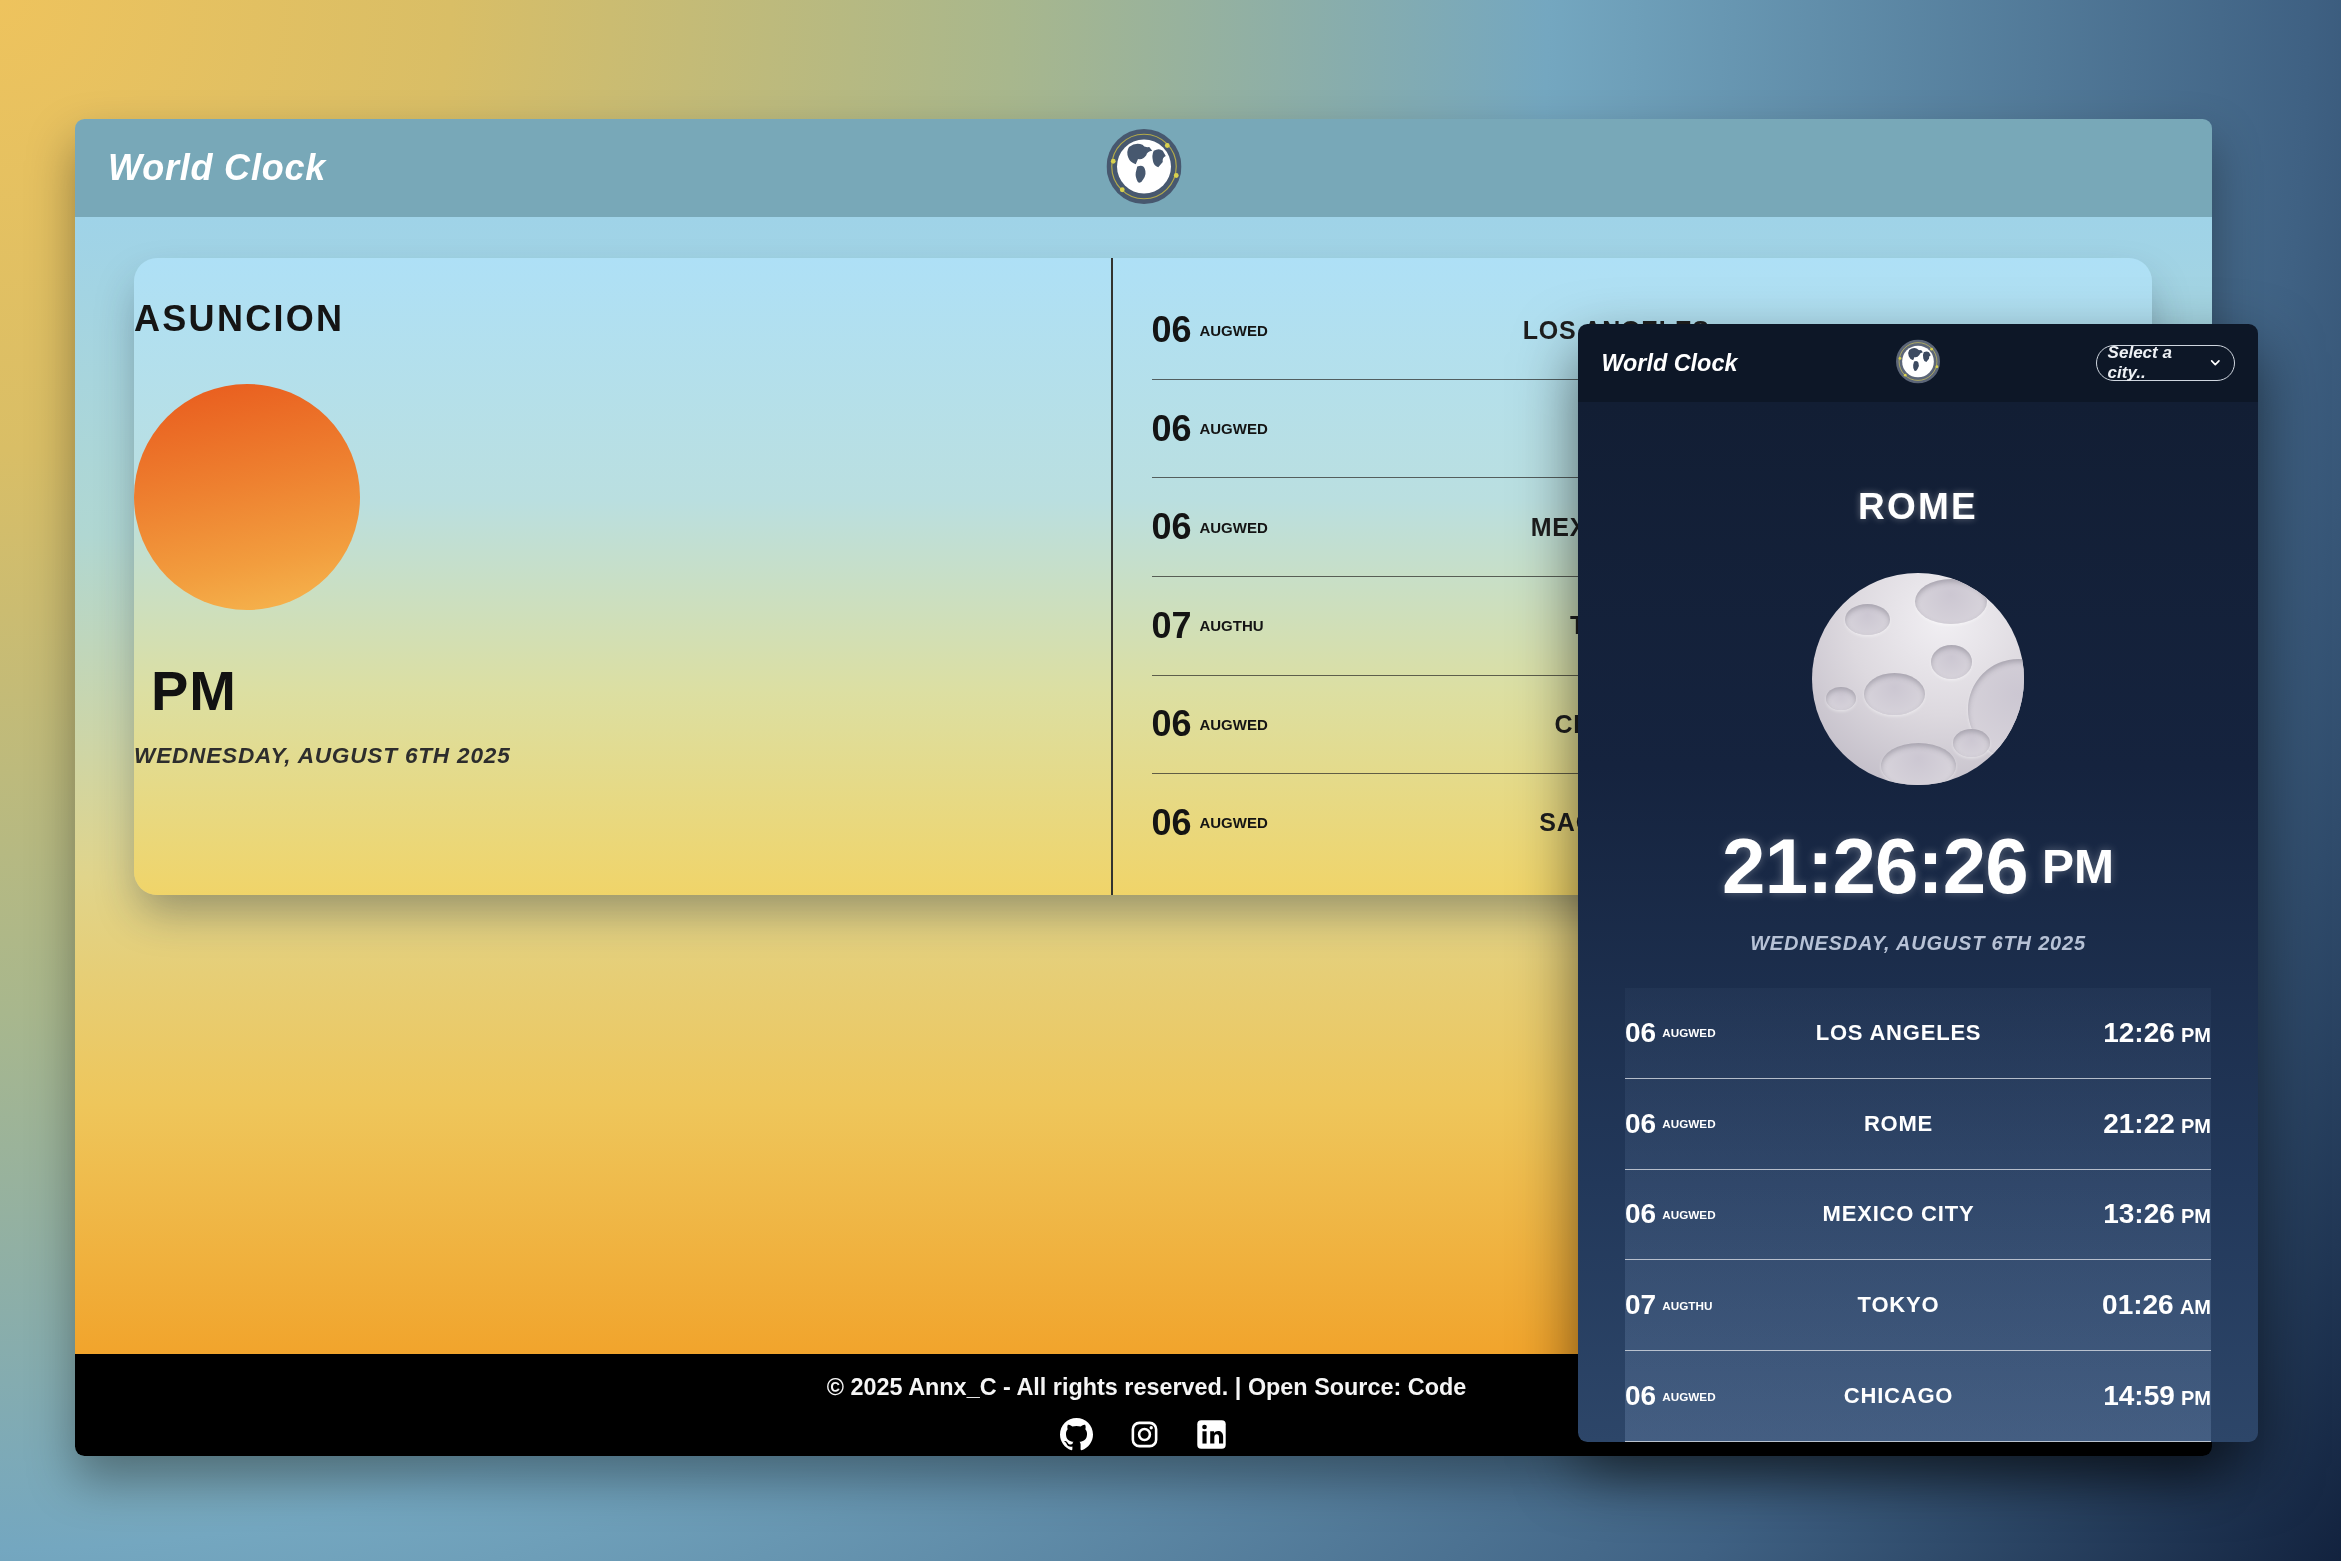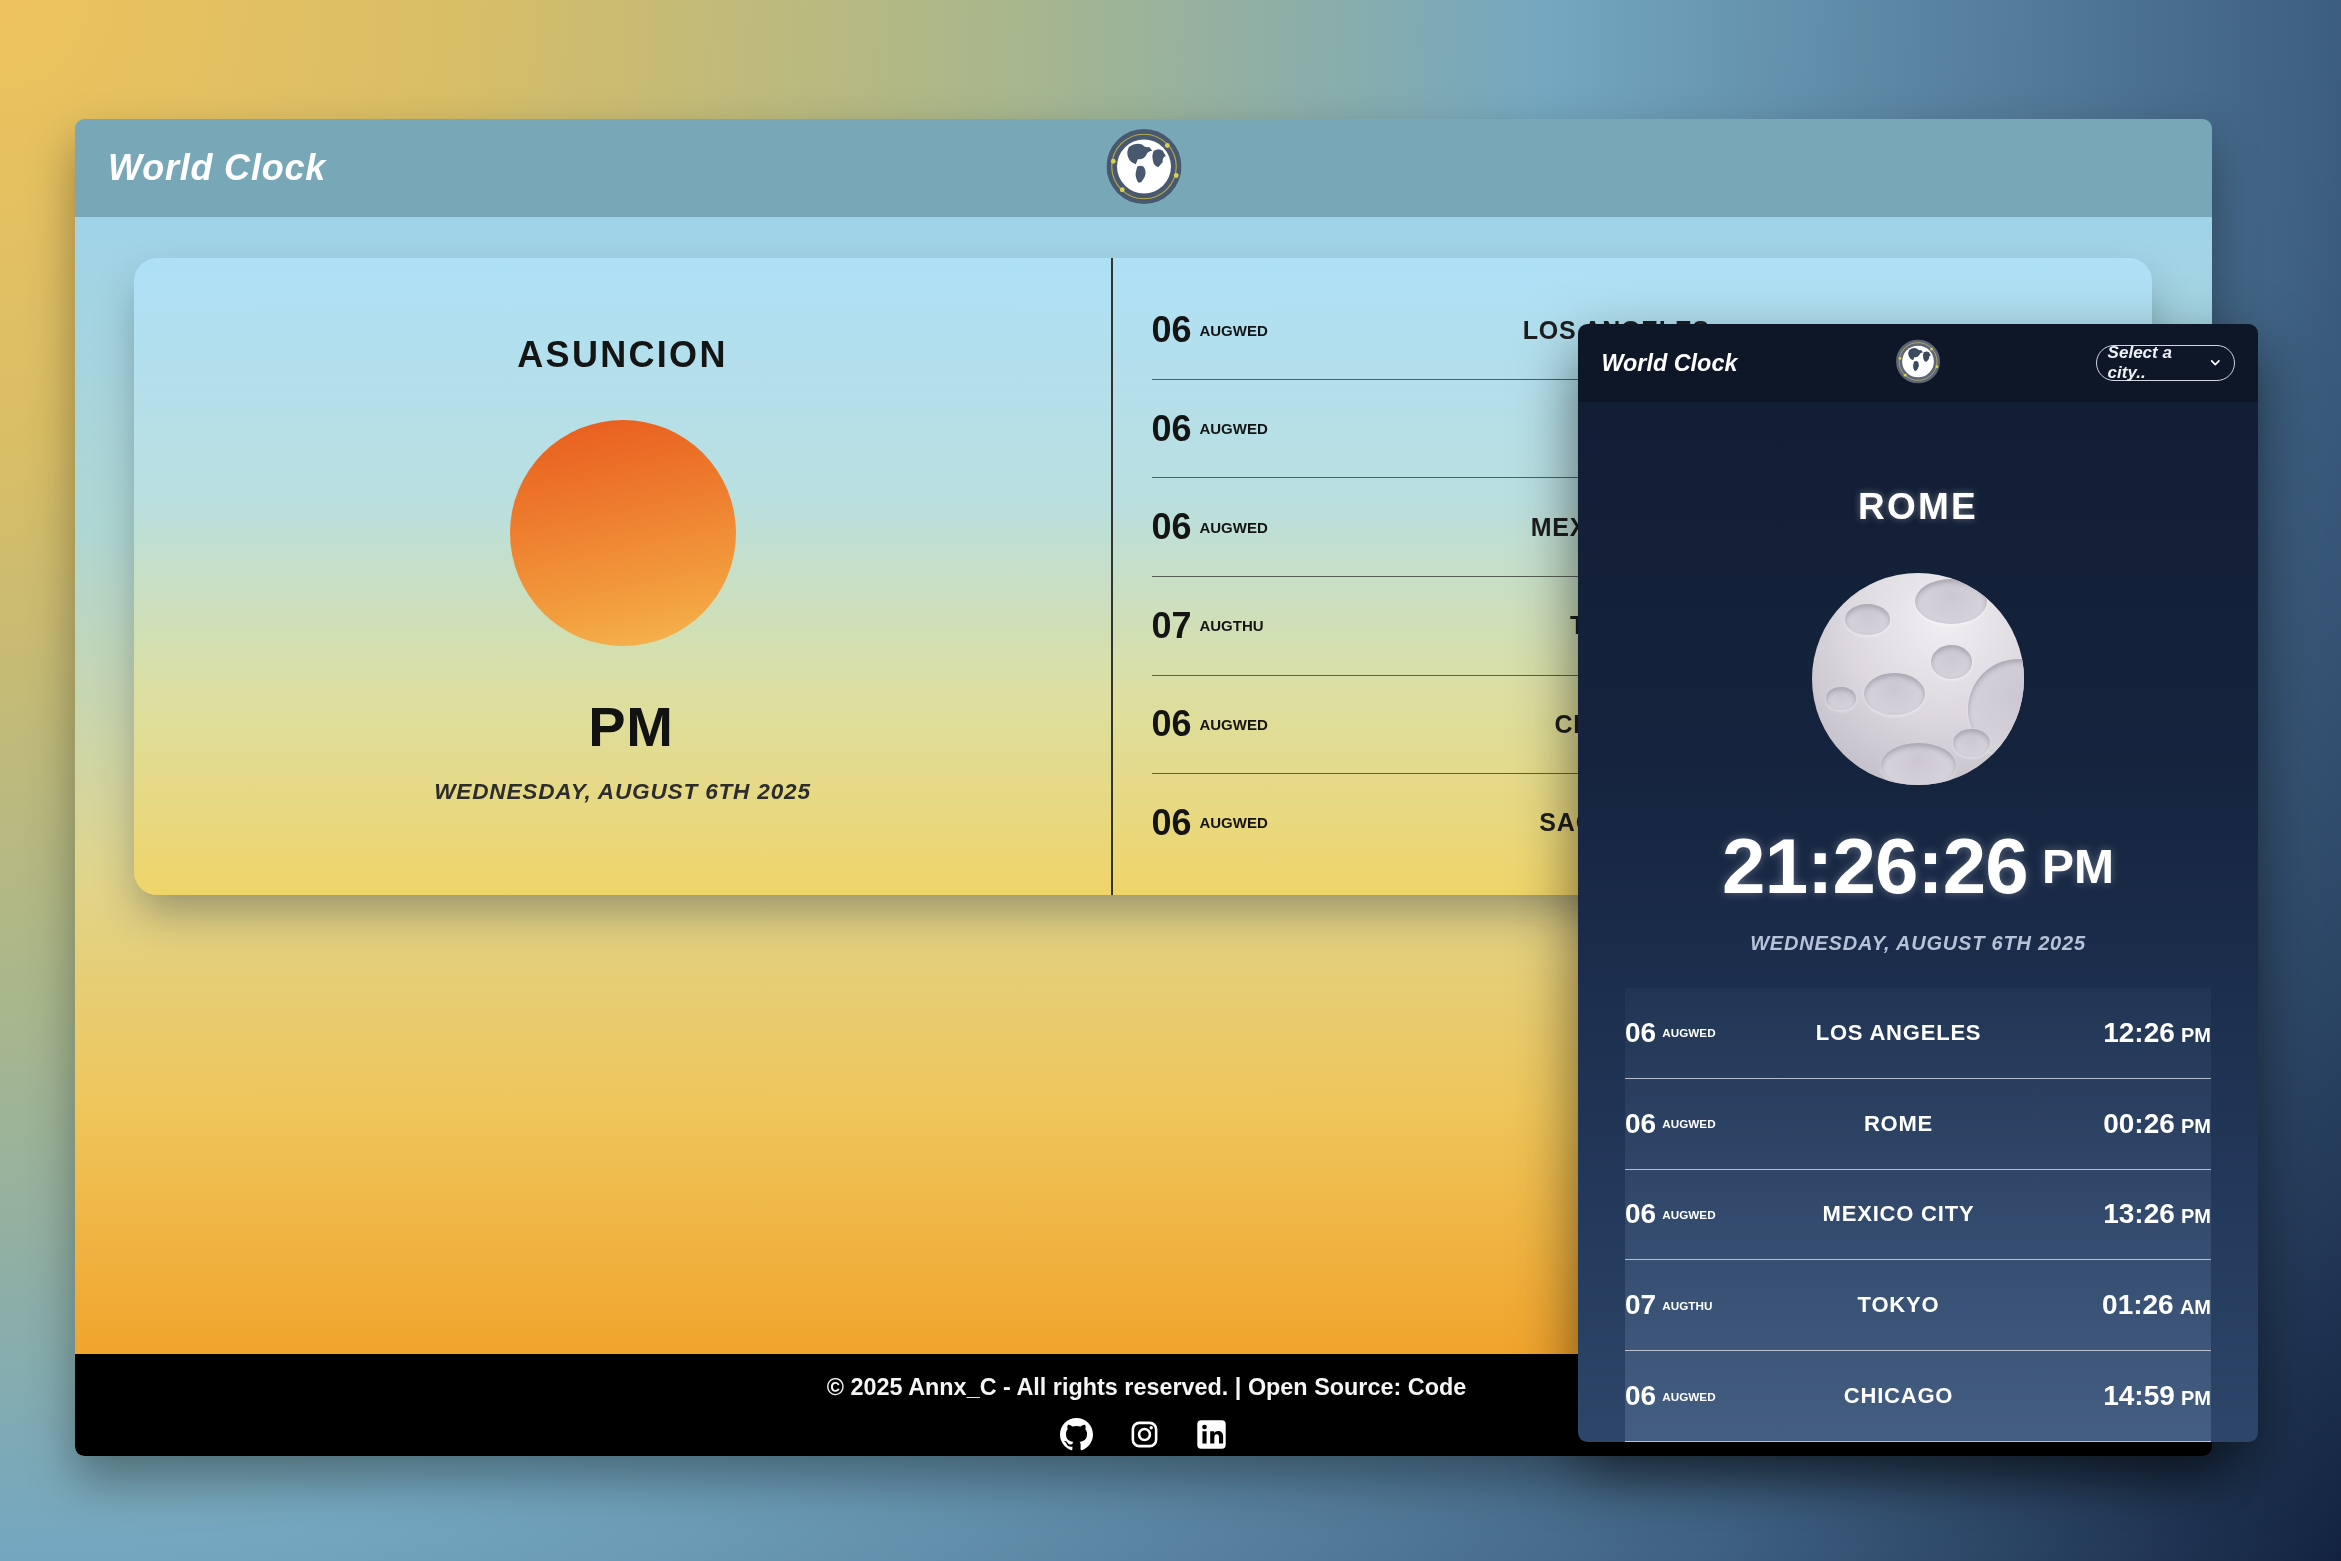--- a/index.html
+++ b/index.html
@@ -36,22 +36,22 @@
     background:linear-gradient(180deg,#9fd3e8 0%,#b0d7d2 28%,#e0d48b 58%,#eec65b 78%,#f1a42c 100%);
   }
   .clock-card {
     position:absolute; left:59px; top:41px; width:2018px; height:637px;
     border-radius:23.4px; overflow:hidden;
     background:linear-gradient(180deg,#aee0f6 0%,#badfe0 38%,#dcdfa2 68%,#f0d469 100%);
     box-shadow:0 22px 43px -6.2px rgba(30,40,60,.38);
     display:flex;
   }
   .clock-pane {
-    flex:0 0 977px; display:flex; flex-direction:column; align-items:center;
-    padding-top:76px;
+    flex:0 0 977px; display:flex; flex-direction:column; align-items:flex-start;
+    padding-top:40px;
   }
   .city-title { font-size:36px; font-weight:bold; letter-spacing:2.3px; color:#151515; }
   .sun {
     width:226px; height:226px; border-radius:50%; margin-top:44px;
     background:linear-gradient(168deg,#e95e1f 5%,#ee8130 45%,#f29d3e 75%,#f6b850 100%);
   }
   .big-time { display:flex; align-items:baseline; margin-top:48px; color:#121212; }
   .big-time .t-digits { font-size:94px; font-weight:bold; letter-spacing:-1.6px; }
   .big-time .t-meridiem { font-size:56px; font-weight:bold; margin-left:17px; letter-spacing:0.8px; }
   .clock-date { margin-top:20px; font-size:22.6px; font-weight:bold; font-style:italic; letter-spacing:0.8px; color:#2d2d2d; }
@@ -336,21 +336,21 @@
 
       <div class="o-row">
         <div class="date-badge">
           <span class="d-num">06</span>
           <span class="d-sub">
               <span>AUG</span>
               <span>WED</span>
             </span>
         </div>
         <div class="row-city">ROME</div>
-        <div class="row-time"><span>00:26</span><span class="mer">PM</span></div>
+        <div class="row-time"><span>21:22</span><span class="mer">PM</span></div>
       </div>
 
       <div class="o-row">
         <div class="date-badge">
           <span class="d-num">06</span>
           <span class="d-sub">
               <span>AUG</span>
               <span>WED</span>
             </span>
         </div>

